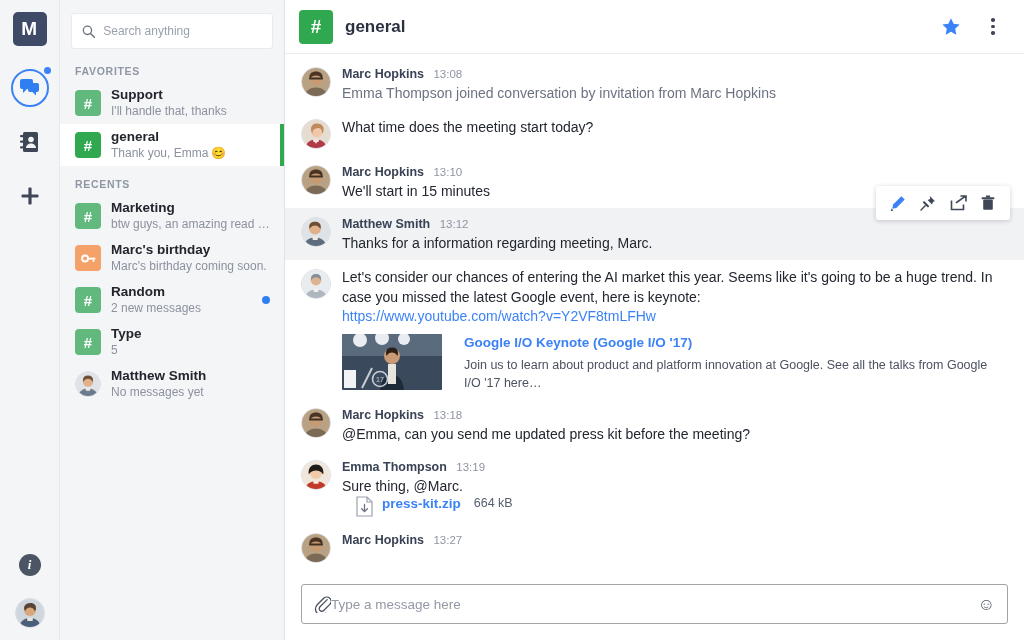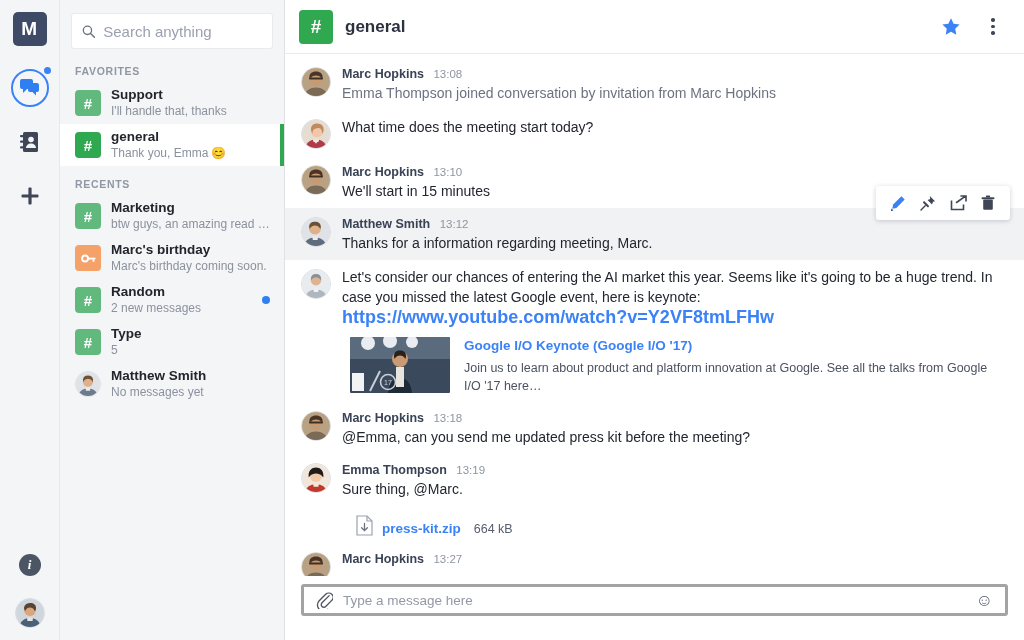--- a/index.html
+++ b/index.html
@@ -69,21 +69,21 @@
   }
   .search-wrap { padding: 13px 11px 4px 11px; }
   .search-box {
     height: 36px; background: #fff; border: 1px solid #e8eaee;
     border-radius: 3px; display: flex; align-items: center;
     padding: 0 10px; gap: 8px;
   }
   .search-box input {
     border: none; outline: none; background: transparent;
     font-family: "Liberation Sans", sans-serif;
-    font-size: 15px; color: #3c4257; width: 100%;
+    font-size: 12px; color: #3c4257; width: 100%;
   }
   .search-box input::placeholder { color: #9aa1ae; }
 
   .sec-label {
     font-size: 10.5px; font-weight: 700; color: #9097a4;
     letter-spacing: .7px; padding: 12px 0 5px 15px;
   }
   .chan {
     display: flex; align-items: center; gap: 10px;
     padding: 5px 12px 5px 15px; min-height: 40px;
@@ -142,46 +142,46 @@
   .msg-av {
     width: 30px; height: 30px; border-radius: 50%; flex: 0 0 30px;
     overflow: hidden; margin-top: 2px; border: 1px solid #dadde2;
   }
   .msg-body { flex: 1 1 auto; min-width: 0; }
   .msg-meta { line-height: 16px; margin-bottom: 1px; }
   .msg-author { font-size: 12.5px; font-weight: 700; color: #3a4256; }
   .msg-time { font-size: 11.5px; color: #8e94a1; margin-left: 5px; margin-top: 24px; }
   .msg-text { font-size: 14px; color: #22262f; line-height: 20px; }
   .msg-text.muted { color: #6b7280; }
-  .msg-link { color: #3b82f6; text-decoration: none; font-size: 18px; font-weight: bold; }
+  .msg-link { color: #3b82f6; text-decoration: none; font-size: 14px; }
 
   .hover-tools {
     position: absolute; right: 14px; top: -22px;
     background: #fff; border-radius: 3px;
     box-shadow: 0 1px 5px rgba(30,40,60,.22);
     display: flex; align-items: center; gap: 2px; padding: 6px 8px;
   }
   .htool { width: 28px; height: 22px; display: flex; align-items: center; justify-content: center; cursor: pointer; }
 
-  .preview { display: flex; gap: 14px; margin-top: 9px; margin-left: 8px; }
+  .preview { display: flex; gap: 22px; margin-top: 9px; }
   .thumb {
     width: 100px; height: 56px; flex: 0 0 100px; border-radius: 2px;
     overflow: hidden; position: relative; background: #2c3e50;
   }
   .prev-title { font-size: 13.5px; font-weight: 700; color: #3b82f6; line-height: 18px; }
   .prev-desc { font-size: 12.5px; color: #4b5260; line-height: 18px; margin-top: 4px; }
 
-  .file-row { display: flex; align-items: flex-end; gap: 9px; margin-top: 16px; padding-left: 14px; }
+  .file-row { display: flex; align-items: flex-start; gap: 9px; margin-top: 0; padding-left: 14px; }
   .file-name { font-size: 13.5px; font-weight: 700; color: #3b82f6; }
   .file-size { font-size: 12.5px; color: #565e6d; margin-left: 4px; }
 
   .composer { flex: 0 0 64px; padding: 8px 16px 16px 16px; }
   .composer-box {
-    height: 32px; border: 3px solid #a3a3a3; border-radius: 3px;
-    display: flex; align-items: center; padding: 0 12px; gap: 10px; background: #fff;
+    height: 40px; border: 1px solid #a3a3a3; border-radius: 3px;
+    display: flex; align-items: center; padding: 0 12px; background: #fff;
   }
   .composer-box input {
     border: none; outline: none; background: transparent; flex: 1 1 auto;
     font-family: "Liberation Sans", sans-serif; font-size: 13.5px; color: #2c3140;
   }
   .composer-box input::placeholder { color: #9298a5; }
   .emoji { font-size: 17px; line-height: 1; color: #555c6b; cursor: pointer; }
 </style>
 </head>
 <body>

